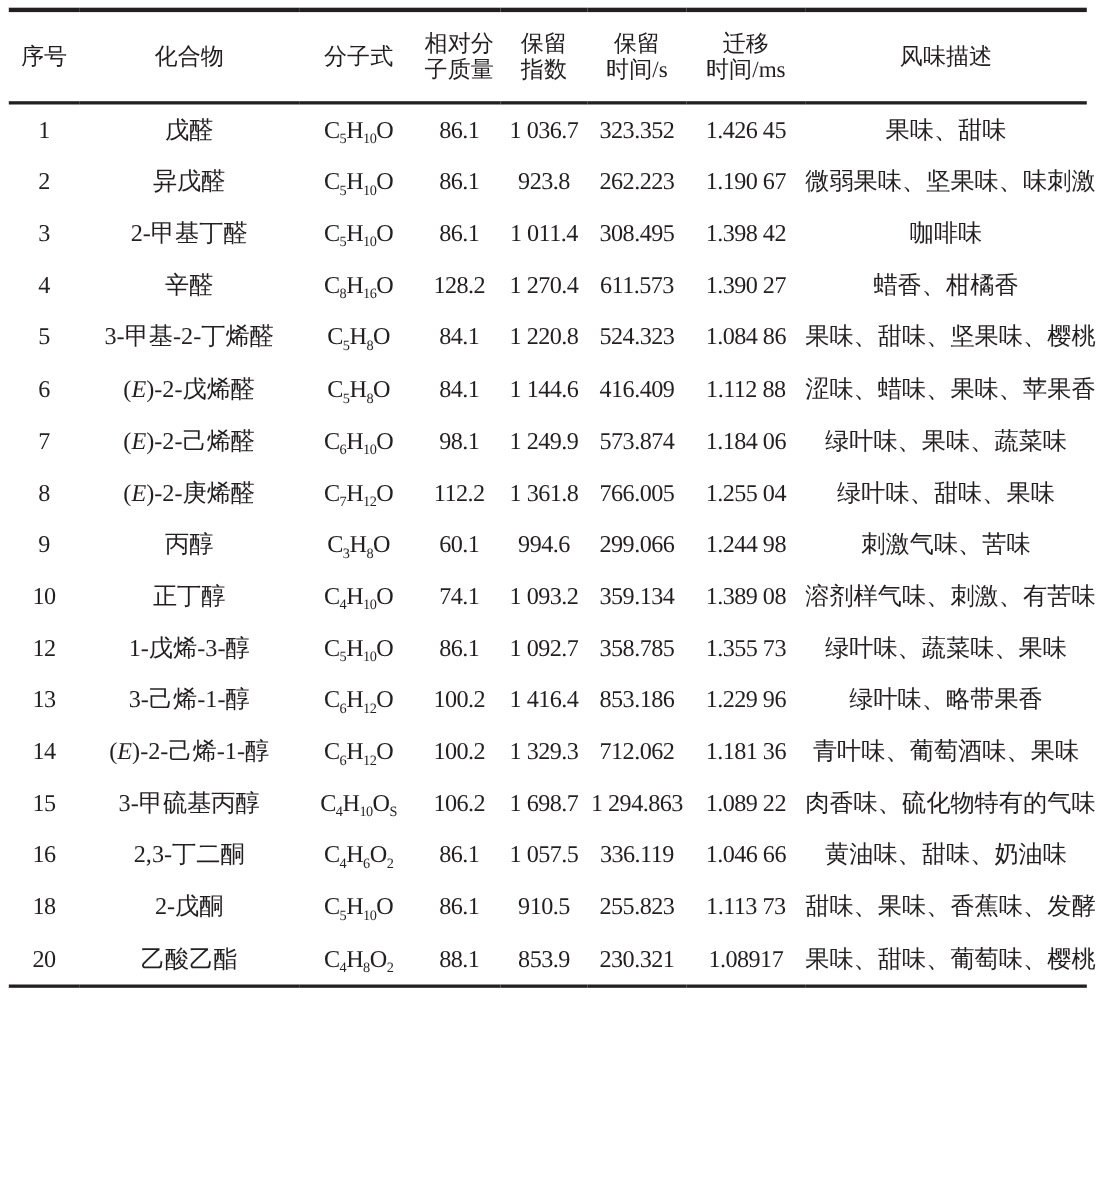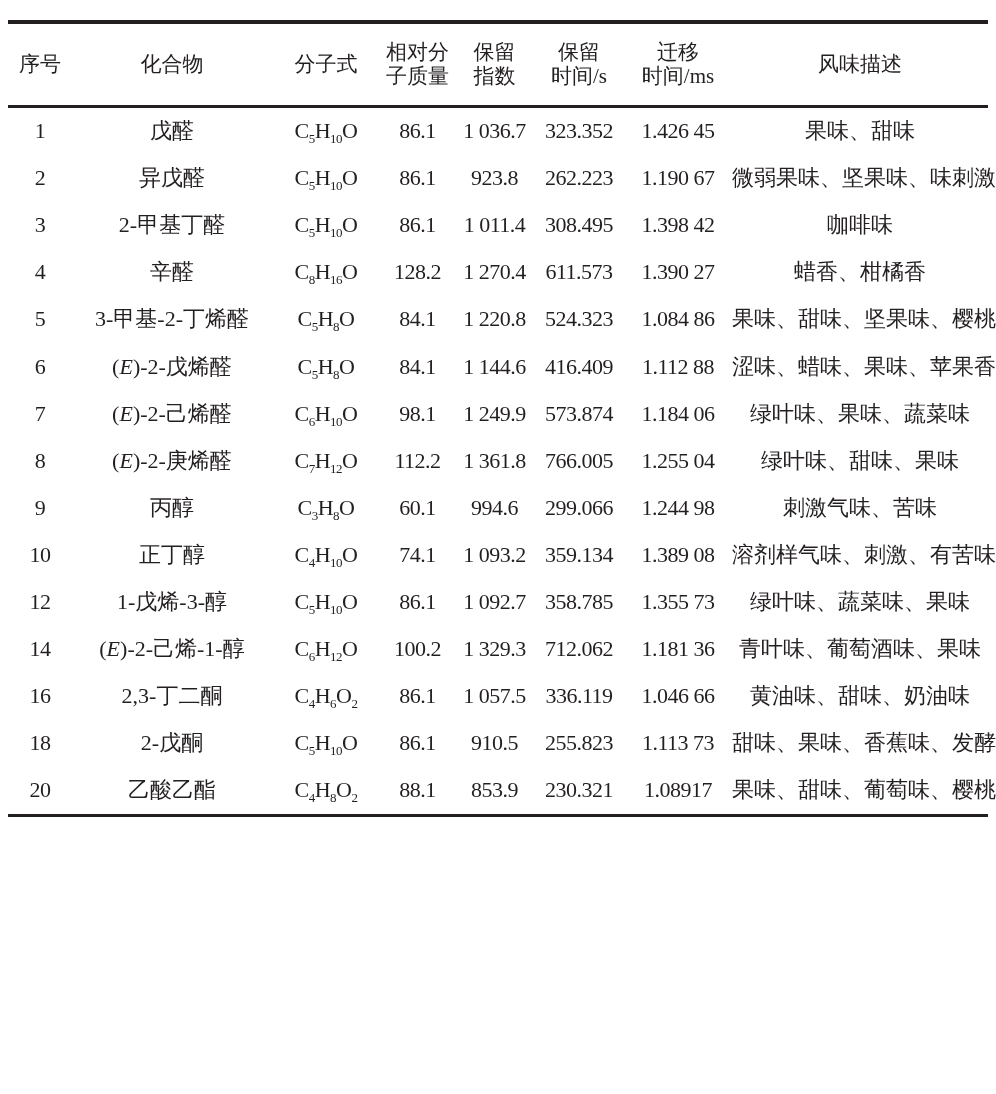--- a/index.html
+++ b/index.html
@@ -1,17 +1,17 @@
 <!DOCTYPE html>
 <html><head>
 <meta charset="utf-8">
 <style>
   html, body { margin:0; padding:0; background:#ffffff; }
   body { width:996px; height:1094px; overflow:hidden; font-family:"Liberation Serif","DejaVu Serif",serif; color:#231f20; }
-  .tbl-wrap { position:absolute; left:8px; top:20px; width:980px; }
+  .tbl-wrap { position:absolute; left:8px; top:7px; width:980px; }
   table { width:980px; border-collapse:collapse; table-layout:fixed; }
   thead tr { border-top:4px solid #231f20; border-bottom:3px solid #231f20; height:84px; }
   tbody tr:last-child { border-bottom:3px solid #231f20; }
   th { font-weight:normal; font-size:21px; line-height:24px; text-align:center; vertical-align:middle; padding:0; }
   td { font-size:22px; height:47.1px; text-align:center; vertical-align:middle; padding:0; white-space:nowrap; }
   td.num { letter-spacing:-0.5px; }
   sub { font-size:13px; vertical-align:-5px; line-height:0; }
   .col-idx { width:64px; } .col-name { width:200px; } .col-form { width:108px; }
   .col-mw { width:75px; } .col-ri { width:79px; } .col-rt { width:90px; }
   .col-dt { width:108px; } .col-flav { width:256px; }
@@ -149,30 +149,50 @@
           <td class="num">12</td>
           <td><span>1-戊烯-3-醇</span></td>
           <td class="num"><span>C</span><sub>5</sub><span>H</span><sub>10</sub><span>O</span></td>
           <td class="num">86.1</td>
           <td class="num">1 092.7</td>
           <td class="num">358.785</td>
           <td class="num">1.355 73</td>
           <td>绿叶味、蔬菜味、果味</td>
         </tr>
         <tr>
+          <td class="num">13</td>
+          <td><span>3-己烯-1-醇</span></td>
+          <td class="num"><span>C</span><sub>6</sub><span>H</span><sub>12</sub><span>O</span></td>
+          <td class="num">100.2</td>
+          <td class="num">1 416.4</td>
+          <td class="num">853.186</td>
+          <td class="num">1.229 96</td>
+          <td>绿叶味、略带果香</td>
+        </tr>
+        <tr>
           <td class="num">14</td>
           <td>(<i class="iso">E</i>)<span>-2-己烯-1-醇</span></td>
           <td class="num"><span>C</span><sub>6</sub><span>H</span><sub>12</sub><span>O</span></td>
           <td class="num">100.2</td>
           <td class="num">1 329.3</td>
           <td class="num">712.062</td>
           <td class="num">1.181 36</td>
           <td>青叶味、葡萄酒味、果味</td>
         </tr>
         <tr>
+          <td class="num">15</td>
+          <td><span>3-甲硫基丙醇</span></td>
+          <td class="num"><span>C</span><sub>4</sub><span>H</span><sub>10</sub><span>O</span><sub>S</sub></td>
+          <td class="num">106.2</td>
+          <td class="num">1 698.7</td>
+          <td class="num">1 294.863</td>
+          <td class="num">1.089 22</td>
+          <td>肉香味、硫化物特有的气味</td>
+        </tr>
+        <tr>
           <td class="num">16</td>
           <td><span>2,3-丁二酮</span></td>
           <td class="num"><span>C</span><sub>4</sub><span>H</span><sub>6</sub><span>O</span><sub>2</sub></td>
           <td class="num">86.1</td>
           <td class="num">1 057.5</td>
           <td class="num">336.119</td>
           <td class="num">1.046 66</td>
           <td>黄油味、甜味、奶油味</td>
         </tr>
         <tr>

